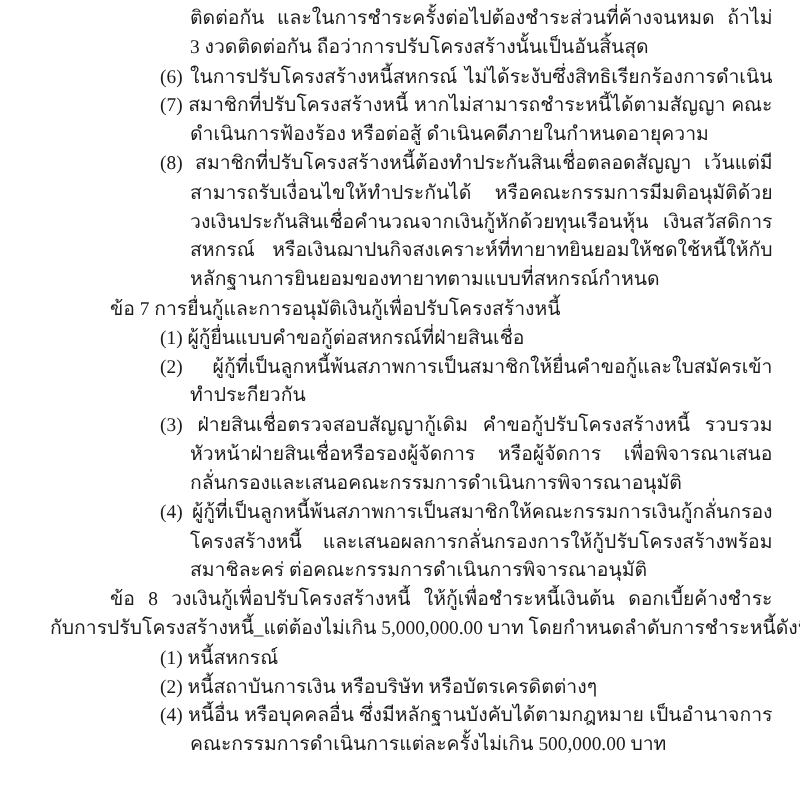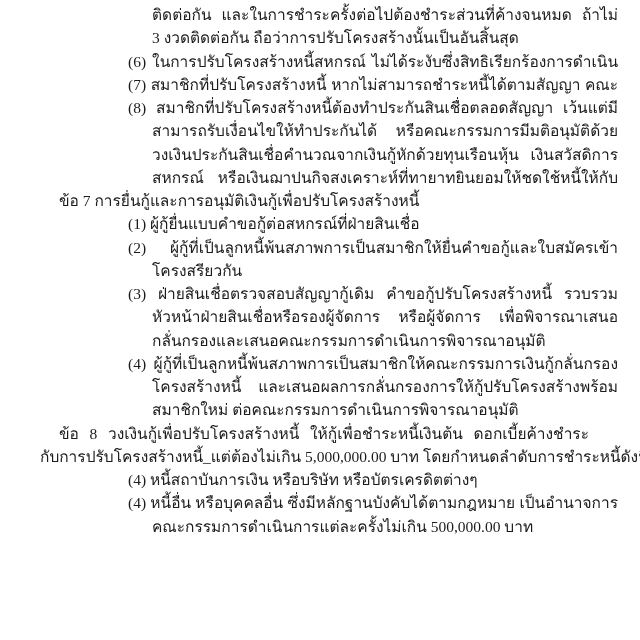--- a/index.html
+++ b/index.html
@@ -29,46 +29,49 @@
     color: #1b1b1b;
   }
   
   .line.j {
     white-space: normal;
     text-align: justify;
     text-align-last: justify;
     overflow: hidden;
   }
   .indent-margin  { margin-left: 40px;  width: 578px; }
-  .indent-section { margin-left: 59px;  width: 530px; }
+  .indent-section { margin-left: 88px;  width: 530px; }
   .indent-item    { margin-left: 128px; width: 490px; }
   .indent-cont    { margin-left: 152px; width: 466px; }
 </style>
 </head>
 <body>
 
 <div class="page">
   <div class="doc" id="doc">
       <div class="line indent-cont j">ติดต่อกัน และในการชำระครั้งต่อไปต้องชำระส่วนที่ค้างจนหมด ถ้าไม่ชำระส่วนที่ค้างเกิน</div>
       <div class="line indent-cont">3 งวดติดต่อกัน ถือว่าการปรับโครงสร้างนั้นเป็นอันสิ้นสุด</div>
       <div class="line indent-item j">(6) ในการปรับโครงสร้างหนี้สหกรณ์ ไม่ได้ระงับซึ่งสิทธิเรียกร้องการดำเนินคดี การเรียกร้อง</div>
       <div class="line indent-item j">(7) สมาชิกที่ปรับโครงสร้างหนี้ หากไม่สามารถชำระหนี้ได้ตามสัญญา คณะกรรมการต้อง</div>
+      <div class="line indent-cont">ดำเนินการฟ้องร้อง หรือต่อสู้ ดำเนินคดีภายในกำหนดอายุความ</div>
       <div class="line indent-item j">(8) สมาชิกที่ปรับโครงสร้างหนี้ต้องทำประกันสินเชื่อตลอดสัญญา เว้นแต่มีเหตุที่บริษัทไม่</div>
       <div class="line indent-cont j">สามารถรับเงื่อนไขให้ทำประกันได้ หรือคณะกรรมการมีมติอนุมัติด้วยเหตุจำเป็น โดย</div>
       <div class="line indent-cont j">วงเงินประกันสินเชื่อคำนวณจากเงินกู้หักด้วยทุนเรือนหุ้น เงินสวัสดิการหรือเงินพึงได้จาก</div>
       <div class="line indent-cont j">สหกรณ์ หรือเงินฌาปนกิจสงเคราะห์ที่ทายาทยินยอมให้ชดใช้หนี้ให้กับสหกรณ์ โดยแนบ</div>
+      <div class="line indent-cont">หลักฐานการยินยอมของทายาทตามแบบที่สหกรณ์กำหนด</div>
       <div class="line indent-section">ข้อ 7 การยื่นกู้และการอนุมัติเงินกู้เพื่อปรับโครงสร้างหนี้</div>
       <div class="line indent-item">(1) ผู้กู้ยื่นแบบคำขอกู้ต่อสหกรณ์ที่ฝ่ายสินเชื่อ</div>
       <div class="line indent-item j">(2) ผู้กู้ที่เป็นลูกหนี้พ้นสภาพการเป็นสมาชิกให้ยื่นคำขอกู้และใบสมัครเข้าเป็นสมาชิกใหม่ใน</div>
-      <div class="line indent-cont">โครงสรียวกัน</div>
+      <div class="line indent-cont">ทำประกียวกัน</div>
       <div class="line indent-item j">(3) ฝ่ายสินเชื่อตรวจสอบสัญญากู้เดิม คำขอกู้ปรับโครงสร้างหนี้ รวบรวมรายละเอียดเสนอ</div>
       <div class="line indent-cont j">หัวหน้าฝ่ายสินเชื่อหรือรองผู้จัดการ หรือผู้จัดการ เพื่อพิจารณาเสนอคณะกรรมการเงินกู้</div>
       <div class="line indent-cont">กลั่นกรองและเสนอคณะกรรมการดำเนินการพิจารณาอนุมัติ</div>
       <div class="line indent-item j">(4) ผู้กู้ที่เป็นลูกหนี้พ้นสภาพการเป็นสมาชิกให้คณะกรรมการเงินกู้กลั่นกรองเงินกู้เพื่อปรับ</div>
       <div class="line indent-cont j">โครงสร้างหนี้ และเสนอผลการกลั่นกรองการให้กู้ปรับโครงสร้างพร้อมใบสมัครเป็น</div>
-      <div class="line indent-cont">สมาชิกใหม่ ต่อคณะกรรมการดำเนินการพิจารณาอนุมัติ</div>
+      <div class="line indent-cont">สมาชิละคร่ ต่อคณะกรรมการดำเนินการพิจารณาอนุมัติ</div>
       <div class="line indent-section j">ข้อ 8 วงเงินกู้เพื่อปรับโครงสร้างหนี้ ให้กู้เพื่อชำระหนี้เงินต้น ดอกเบี้ยค้างชำระ หรือค่าใช้จ่ายที่เกี่ยวข้อง</div>
       <div class="line indent-margin">กับการปรับโครงสร้างหนี้_แต่ต้องไม่เกิน 5,000,000.00 บาท โดยกำหนดลำดับการชำระหนี้ดังนี้</div>
-      <div class="line indent-item">(4) หนี้สถาบันการเงิน หรือบริษัท หรือบัตรเครดิตต่างๆ</div>
+      <div class="line indent-item">(1) หนี้สหกรณ์</div>
+      <div class="line indent-item">(2) หนี้สถาบันการเงิน หรือบริษัท หรือบัตรเครดิตต่างๆ</div>
       <div class="line indent-item j">(4) หนี้อื่น หรือบุคคลอื่น ซึ่งมีหลักฐานบังคับได้ตามกฎหมาย เป็นอำนาจการพิจารณาของ</div>
       <div class="line indent-cont">คณะกรรมการดำเนินการแต่ละครั้งไม่เกิน 500,000.00 บาท</div>
     </div>
 </div>
 
 </body></html>

